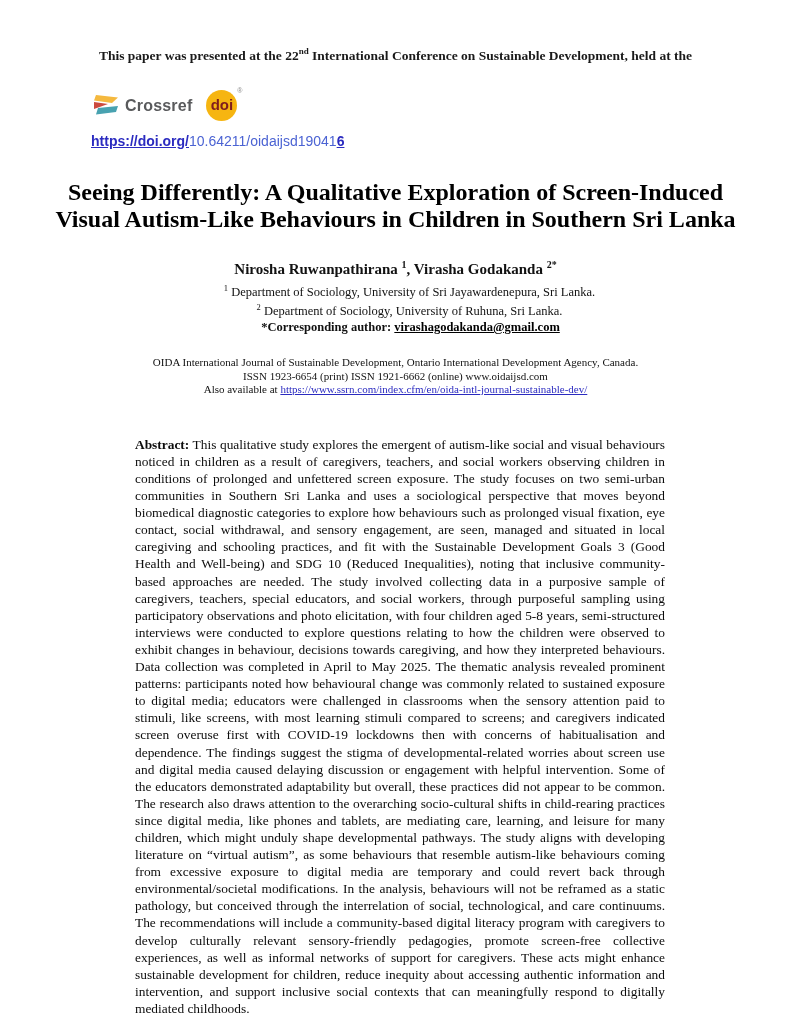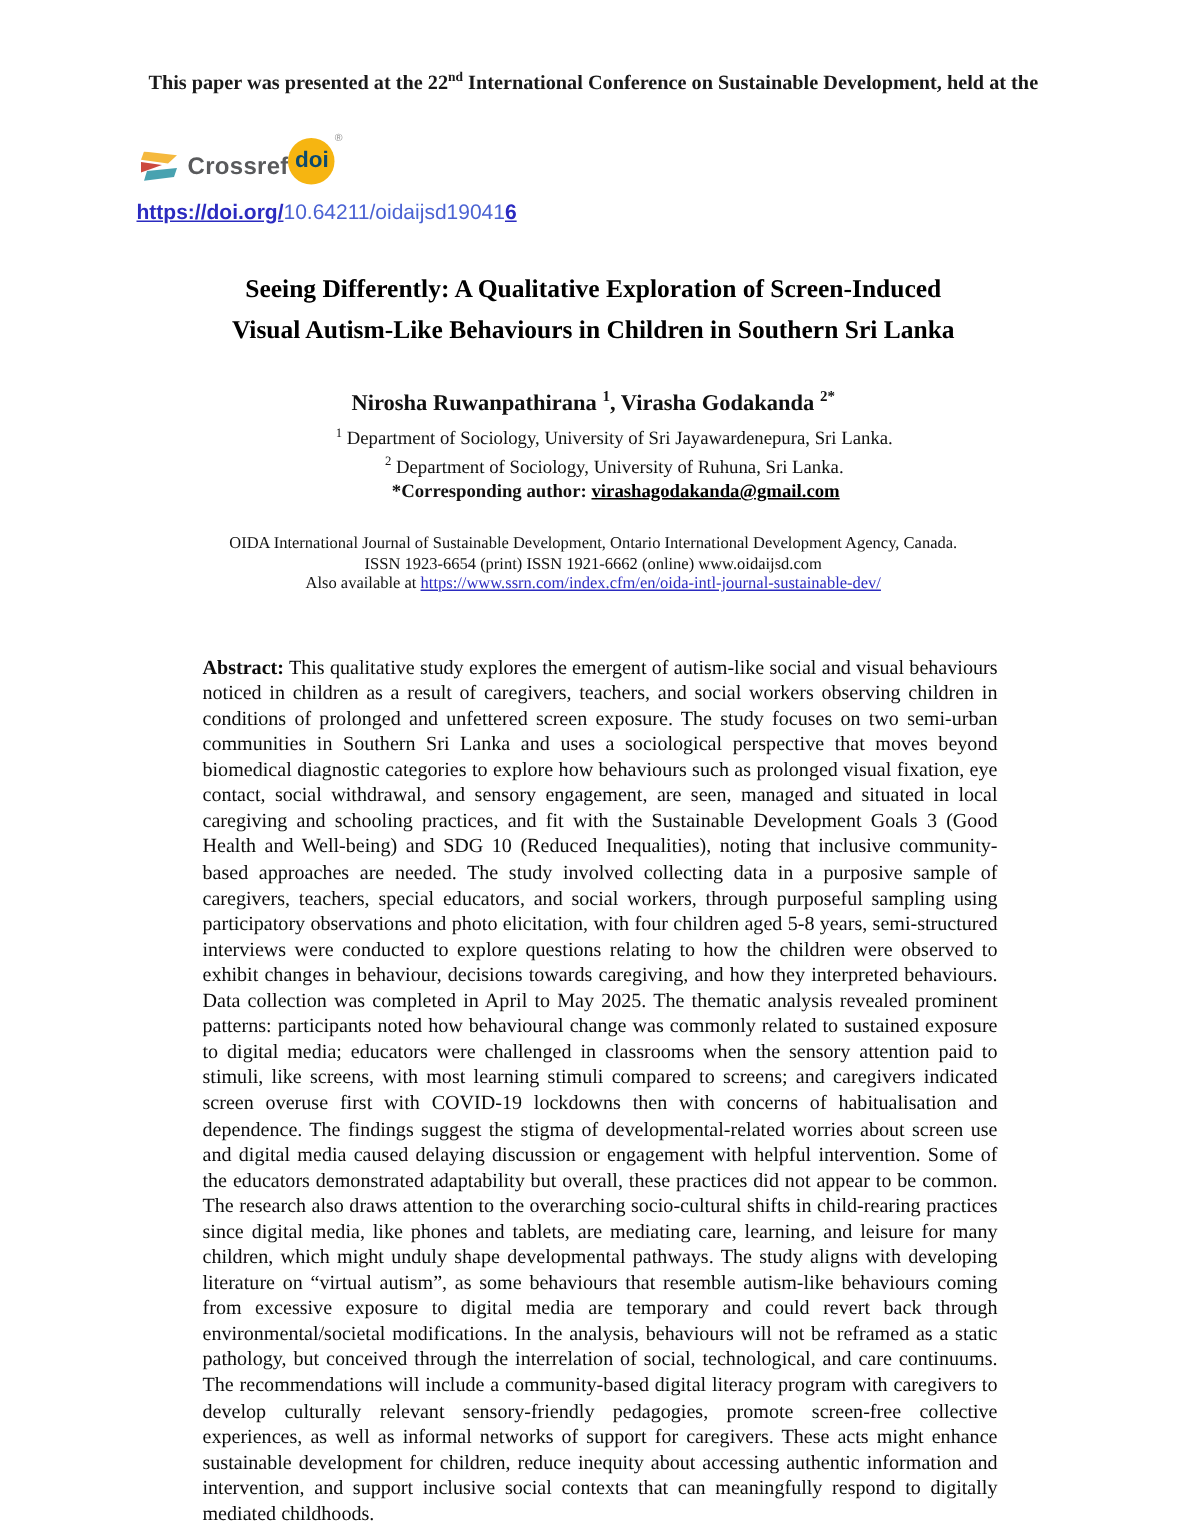--- a/index.html
+++ b/index.html
@@ -22,22 +22,22 @@
     line-height: 19px;
     font-weight: bold;
     color: #1a1a1a;
   }
   .conf-note sup { font-size: 9px; }
 
   
   .logo-row {
     margin: 24px 0 0 93px;
     display: flex;
-    align-items: flex-end;
-    gap: 0;
+    align-items: center;
+    gap: 14px;
     height: 34px;
   }
   .crossref {
     display: flex;
     align-items: center;
     gap: 6px;
   }
   .crossref-icon { width: 26px; height: 22px; display: block; }
   .crossref-label {
     font-family: "Liberation Sans", sans-serif;
@@ -52,21 +52,21 @@
     background: #f6b511;
     display: flex;
     align-items: center;
     justify-content: center;
     position: relative;
   }
   .doi-badge-label {
     font-family: "Liberation Sans", sans-serif;
     font-weight: bold;
     font-size: 15px;
-    color: #0c4a6e;
+    color: #7f1d1d;
     line-height: 1;
     padding-bottom: 2px;
   }
   .doi-reg {
     position: absolute;
     top: -3px; right: -5px;
     font-family: "Liberation Sans", sans-serif;
     font-size: 7px;
     color: #8a8a8a;
   }
@@ -78,21 +78,21 @@
     font-size: 14px;
   }
   .doi-link-line a { cursor: pointer; }
   .doi-bold { color: #2b2bc0; font-weight: bold; text-decoration: underline; }
   .doi-mid  { color: #4b63d3; font-weight: normal; text-decoration: none; }
 
   
   .paper-title {
     margin-top: 30px;
     text-align: center;
-    font-size: 17px;
+    font-size: 24px;
     font-weight: bold;
     line-height: 27px;
     color: #000;
   }
 
   
   .authors {
     margin-top: 26px;
     text-align: center;
     font-size: 15px;

